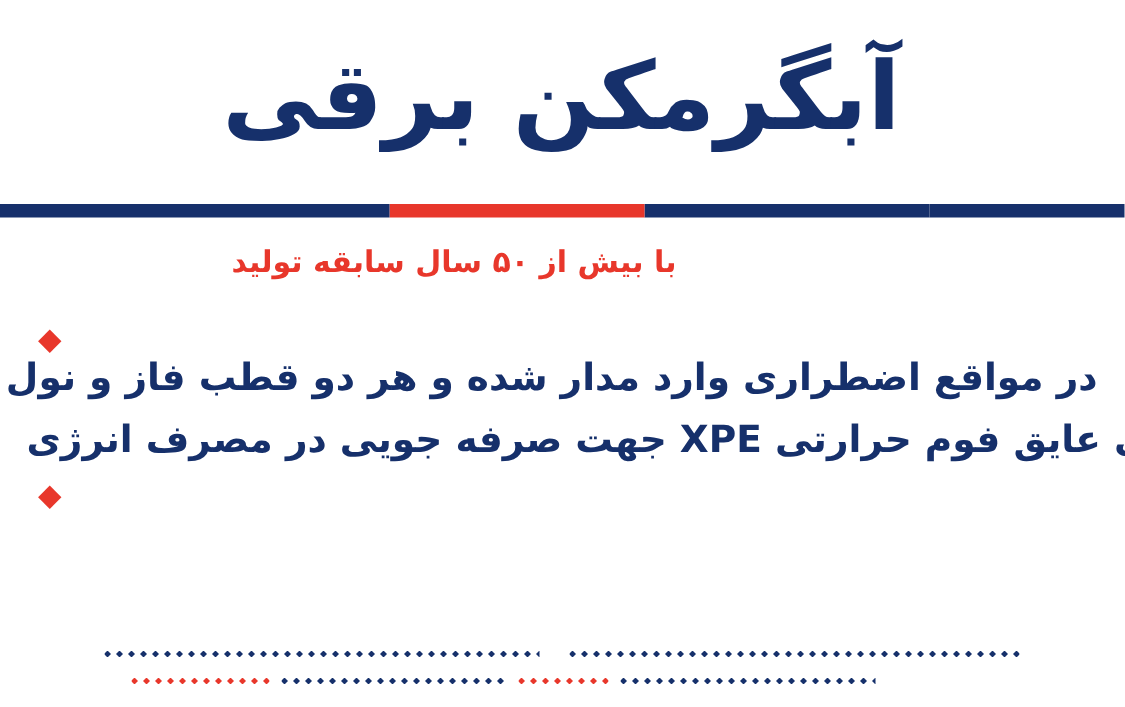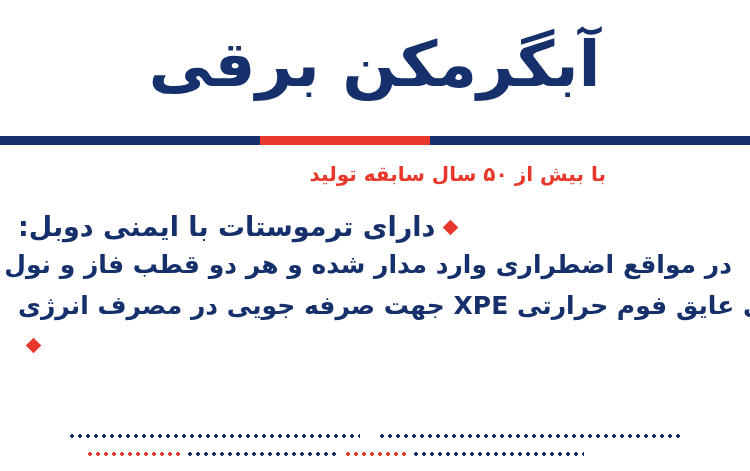--- a/index.html
+++ b/index.html
@@ -70,21 +70,21 @@
   .seg-b { width: 190px; }
   .seg-c { width: 170px; }
   .seg-d { width: 260px; }
 
   
   .subtitle {
     position: absolute;
     top: 162px;
     left: 0;
     width: 606px;
-    text-align: right;
+    text-align: center;
     font-size: 20px;
     font-weight: bold;
     color: #e8372b;
     direction: rtl;
     letter-spacing: 1px;
     white-space: nowrap;
   }
 
   
   .features {
@@ -172,21 +172,20 @@
     <div class="rule-seg-red seg-c"></div>
     <div class="rule-seg-navy seg-d"></div>
   </div>
 
   <div class="subtitle">با بیش از ۵۰ سال سابقه تولید</div>
 
   <div class="features">
 
     <div class="feature-row">
       <span class="bullet"></span>
-      <span class="feature-text">دارای ترموستات با ایمنی دوبل:</span>
     </div>
     <div class="sub-note">در مواقع اضطراری وارد مدار شده و هر دو قطب فاز و نول قطع می گردد.</div>
 
     <div class="feature-row">
 
       <span class="feature-text wide">دارای عایق فوم حرارتی XPE جهت صرفه جویی در مصرف انرژی</span>
     </div>
 
     <div class="feature-row">
       <span class="bullet"></span>

